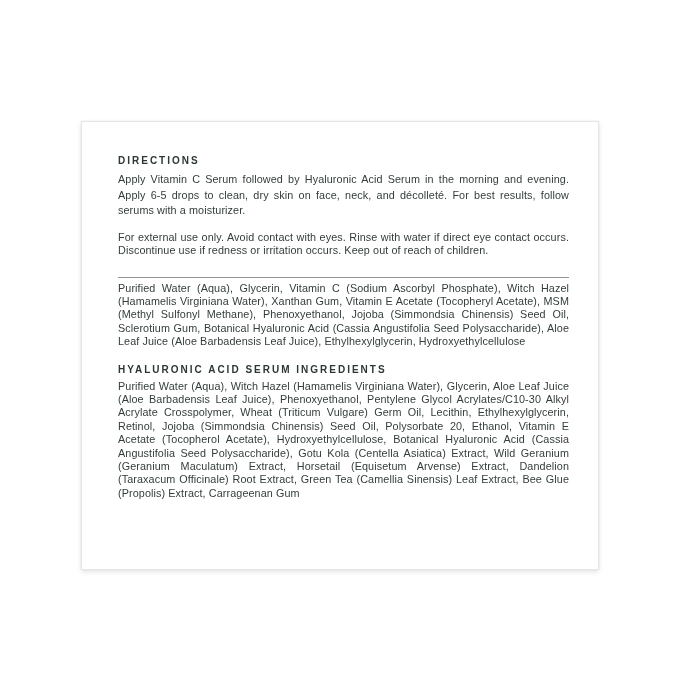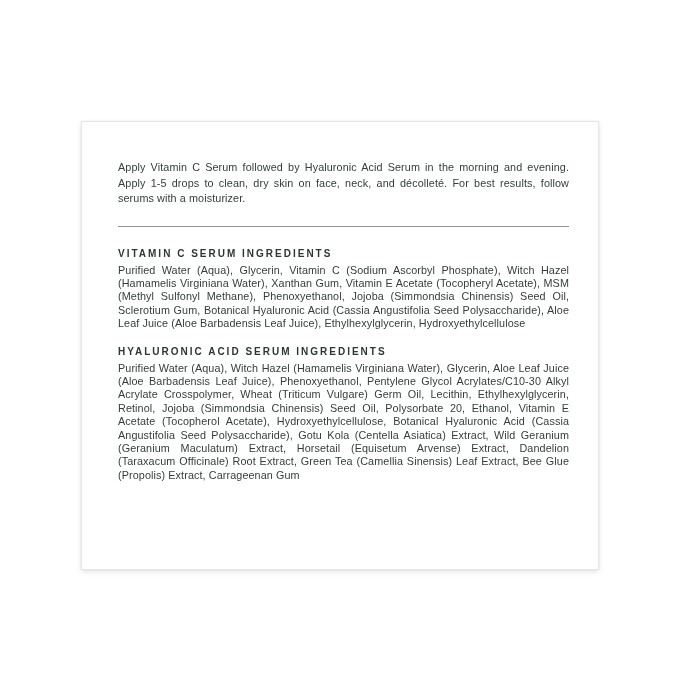--- a/index.html
+++ b/index.html
@@ -68,27 +68,28 @@
     margin-top: 15px;
   }
 </style>
 </head>
 <body>
 
 <div class="canvas">
   <div class="label-card">
 
     <section>
-      <p class="body-text directions-text">Apply Vitamin C Serum followed by Hyaluronic Acid Serum in the morning and evening. Apply 1-5 drops to clean, dry skin on face, neck, and décolleté. For best results, follow serums with a moisturizer.</p>
+      <h2 class="section-heading">DIRECTIONS</h2>
+      <p class="body-text directions-text">Apply Vitamin C Serum followed by Hyaluronic Acid Serum in the morning and evening. Apply 6-5 drops to clean, dry skin on face, neck, and décolleté. For best results, follow serums with a moisturizer.</p>
+      <p class="body-text warning-text">For external use only. Avoid contact with eyes. Rinse with water if direct eye contact occurs. Discontinue use if redness or irritation occurs. Keep out of reach of children.</p>
     </section>
 
     <hr class="divider">
 
     <section>
-      <h2 class="section-heading vitc-heading">VITAMIN C SERUM INGREDIENTS</h2>
       <p class="body-text ingredients-text">Purified Water (Aqua), Glycerin, Vitamin C (Sodium Ascorbyl Phosphate), Witch Hazel (Hamamelis Virginiana Water), Xanthan Gum, Vitamin E Acetate (Tocopheryl Acetate), MSM (Methyl Sulfonyl Methane), Phenoxyethanol, Jojoba (Simmondsia Chinensis) Seed Oil, Sclerotium Gum, Botanical Hyaluronic Acid (Cassia Angustifolia Seed Polysaccharide), Aloe Leaf Juice (Aloe Barbadensis Leaf Juice), Ethylhexylglycerin, Hydroxyethylcellulose</p>
     </section>
 
     <section>
       <h2 class="section-heading ha-heading">HYALURONIC ACID SERUM INGREDIENTS</h2>
       <p class="body-text ingredients-text">Purified Water (Aqua), Witch Hazel (Hamamelis Virginiana Water), Glycerin, Aloe Leaf Juice (Aloe Barbadensis Leaf Juice), Phenoxyethanol, Pentylene Glycol Acrylates/C10-30 Alkyl Acrylate Crosspolymer, Wheat (Triticum Vulgare) Germ Oil, Lecithin, Ethylhexylglycerin, Retinol, Jojoba (Simmondsia Chinensis) Seed Oil, Polysorbate 20, Ethanol, Vitamin E Acetate (Tocopherol Acetate), Hydroxyethylcellulose, Botanical Hyaluronic Acid (Cassia Angustifolia Seed Polysaccharide), Gotu Kola (Centella Asiatica) Extract, Wild Geranium (Geranium Maculatum) Extract, Horsetail (Equisetum Arvense) Extract, Dandelion (Taraxacum Officinale) Root Extract, Green Tea (Camellia Sinensis) Leaf Extract, Bee Glue (Propolis) Extract, Carrageenan Gum</p>
     </section>
 
   </div>
 </div>

